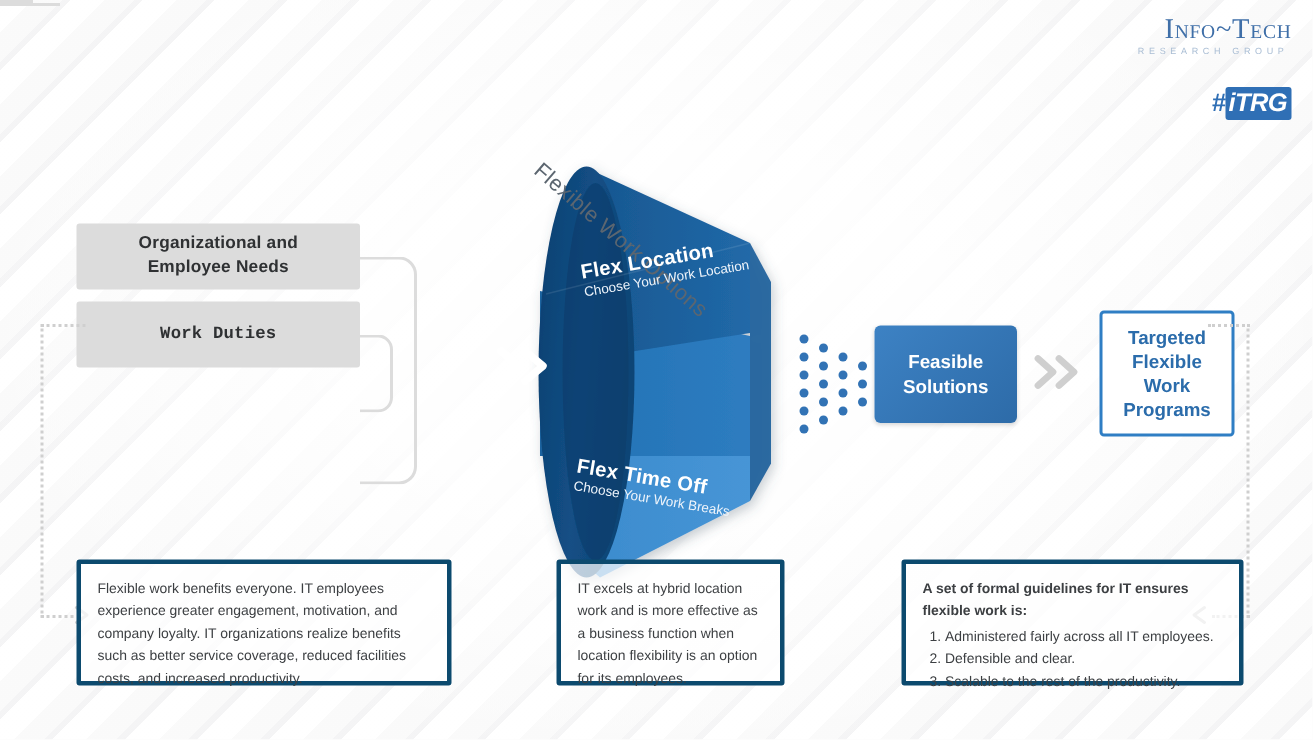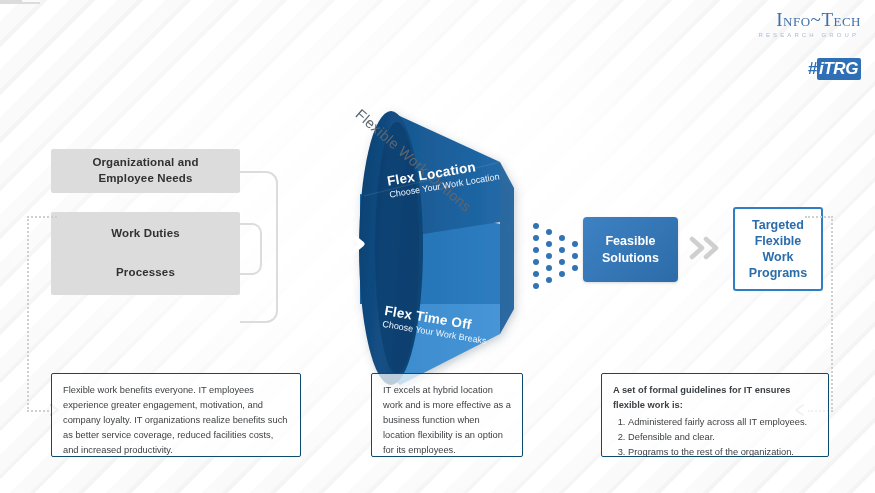--- a/index.html
+++ b/index.html
@@ -72,21 +72,21 @@
     border-radius:2px;
     display:flex; align-items:center; justify-content:center;
     text-align:center;
     color:#2f3133;
     font-size:11.5px;
     font-weight:bold;
     line-height:1.35;
     letter-spacing:.15px;
   }
   .inbox.b0{ top:149px; }
-  .inbox.b1{ top:212px; }
+  .inbox.b1{ top:201px;font-family:Liberation Mono, monospace; }
   .inbox.b2{ top:251px; }
   .inbox.b3{ top:303px; }
 
   
   .brk{ position:absolute; border:2.5px solid #dcdcdc; background:none; }
   .brk.r{ border-left:none; }
   
   #brk-outer{
     left:240px; top:171px; width:38px; height:152px;
     border-radius:0 12px 12px 0;
@@ -165,21 +165,21 @@
     border-radius:3px;
     display:flex; align-items:center; justify-content:center;
     text-align:center;
     color:#2b6cab; font-weight:bold; font-size:12.5px; line-height:1.3;
   }
 
   
   .note{
     position:absolute;
     background:rgba(255,255,255,.72);
-    border:1px solid #0c4a6e;
+    border:3px solid #0c4a6e;
     border-radius:2px;
     color:#3c3f42;
     font-size:9.3px;
     line-height:1.62;
     padding:9px 11px;
   }
   #note-left{ left:51px; top:373px; width:250px; height:84px; }
   #note-mid{ left:371px; top:373px; width:152px; height:84px; }
   #note-right{ left:601px; top:373px; width:228px; height:84px; }
   #note-right .hdr{ font-weight:bold; margin-bottom:2px; }
@@ -219,23 +219,20 @@
     <div class="logo-sub">RESEARCH GROUP</div>
     <div class="logo-itrg"><span class="hash">#</span><span class="box">iTRG</span></div>
   </div>
 
   <div class="inbox b0">
     <span style="white-space:pre-line">Organizational and
 Employee Needs</span>
   </div>
   <div class="inbox b1">
     <span style="white-space:pre-line">Work Duties</span>
-  </div>
-  <div class="inbox b2">
-    <span style="white-space:pre-line">Processes</span>
   </div>
 
   <div class="brk r" id="brk-outer"></div>
   <div class="brk r" id="brk-inner"></div>
   <div id="brk-join"></div>
   <div id="brk-stub"></div>
 
   <div id="funnel">
     <svg width="200" height="290" viewBox="0 0 200 290">
       <defs>
@@ -365,17 +362,17 @@
 
   <div class="note" id="note-mid">
     <span>IT excels at hybrid location work and is more effective as a business function when location flexibility is an option for its employees.</span>
   </div>
 
   <div class="note" id="note-right">
     <div class="hdr">A set of formal guidelines for IT ensures flexible work is:</div>
     <ol>
       <li>Administered fairly across all IT employees.</li>
       <li>Defensible and clear.</li>
-      <li>Programs to the rest of the organization.</li>
+      <li>Scalable to the rest of the productivity.</li>
     </ol>
   </div>
 
 </div>
 
 </body></html>

